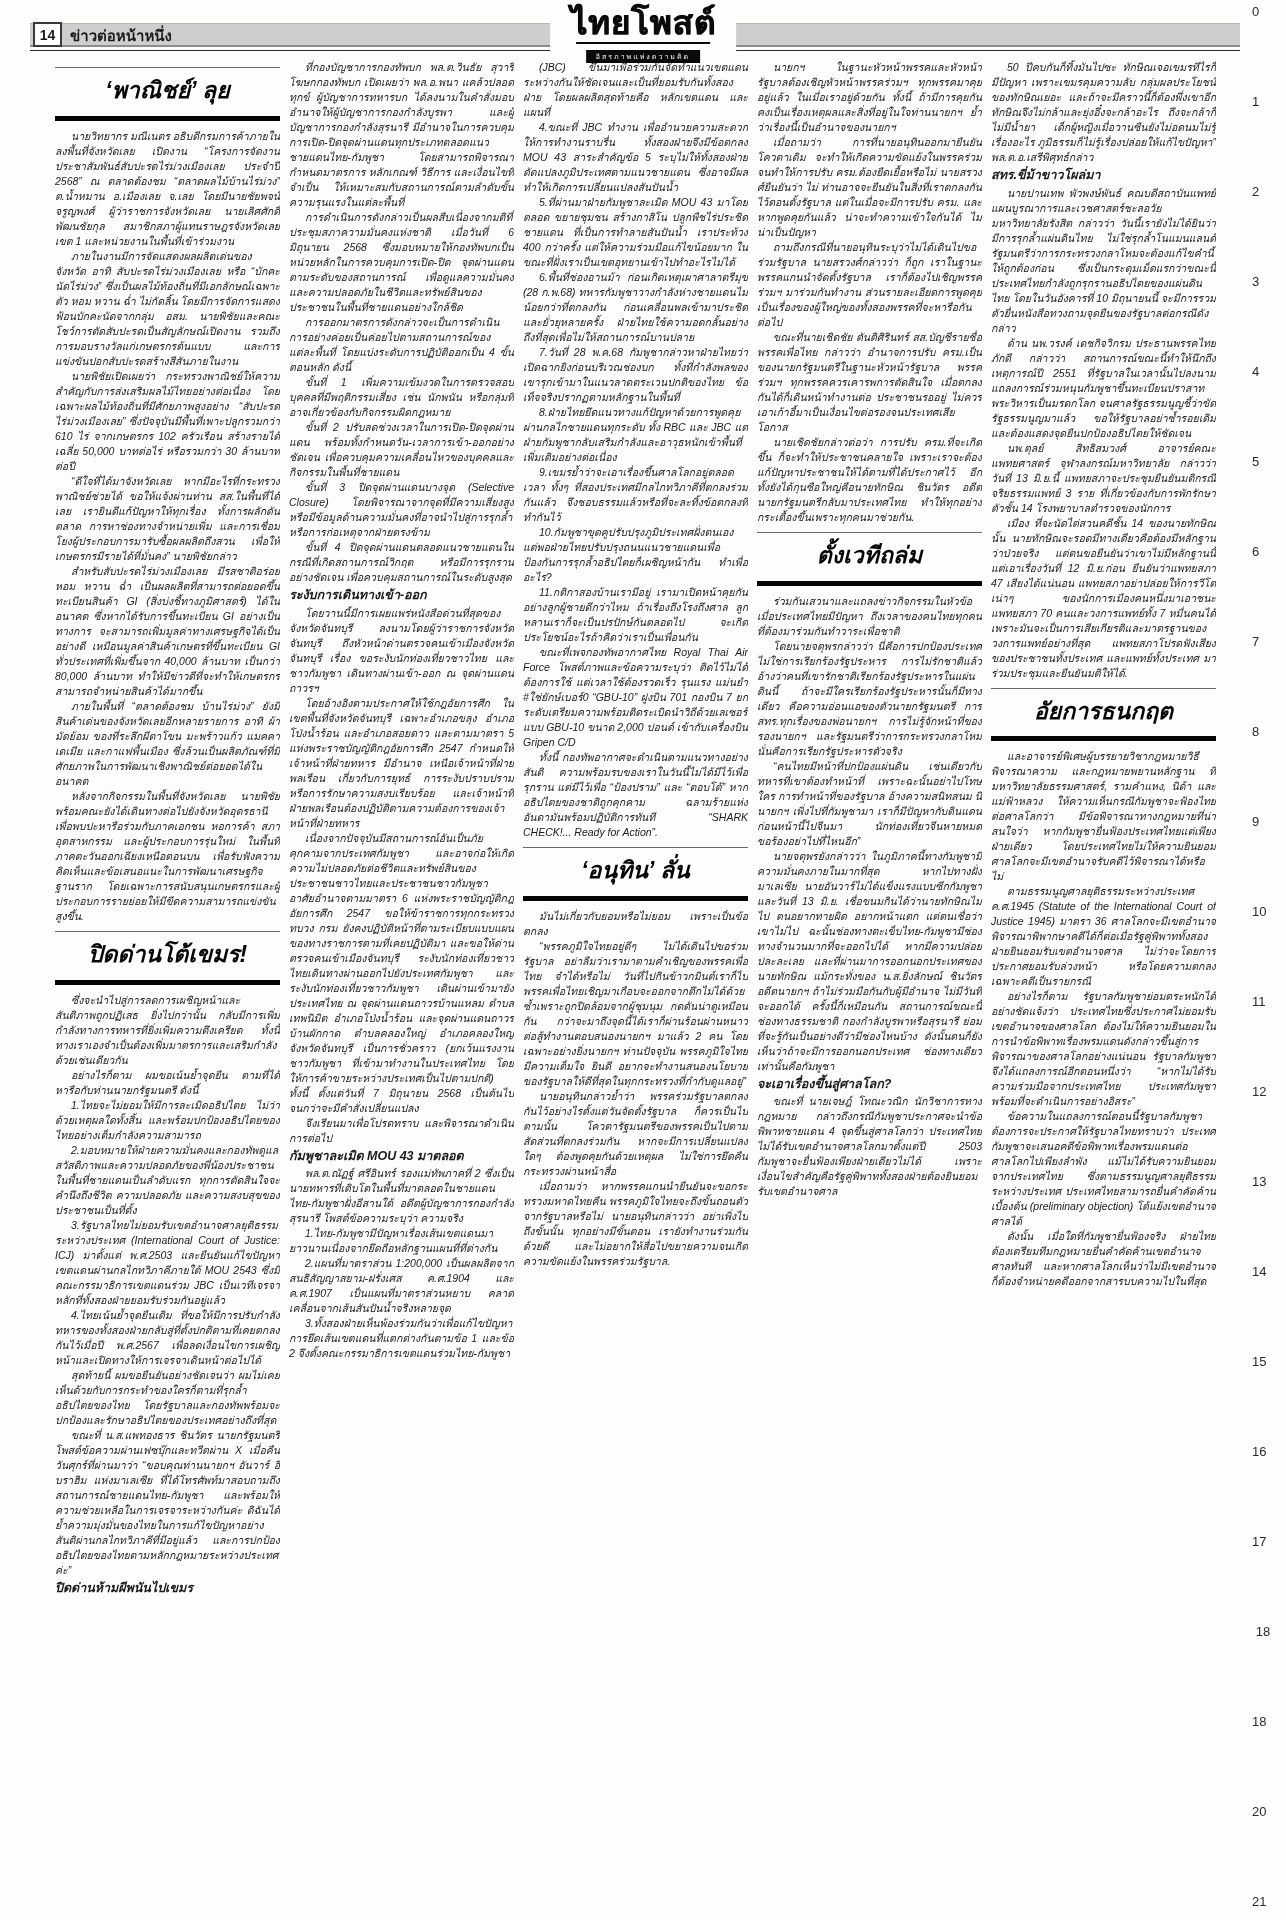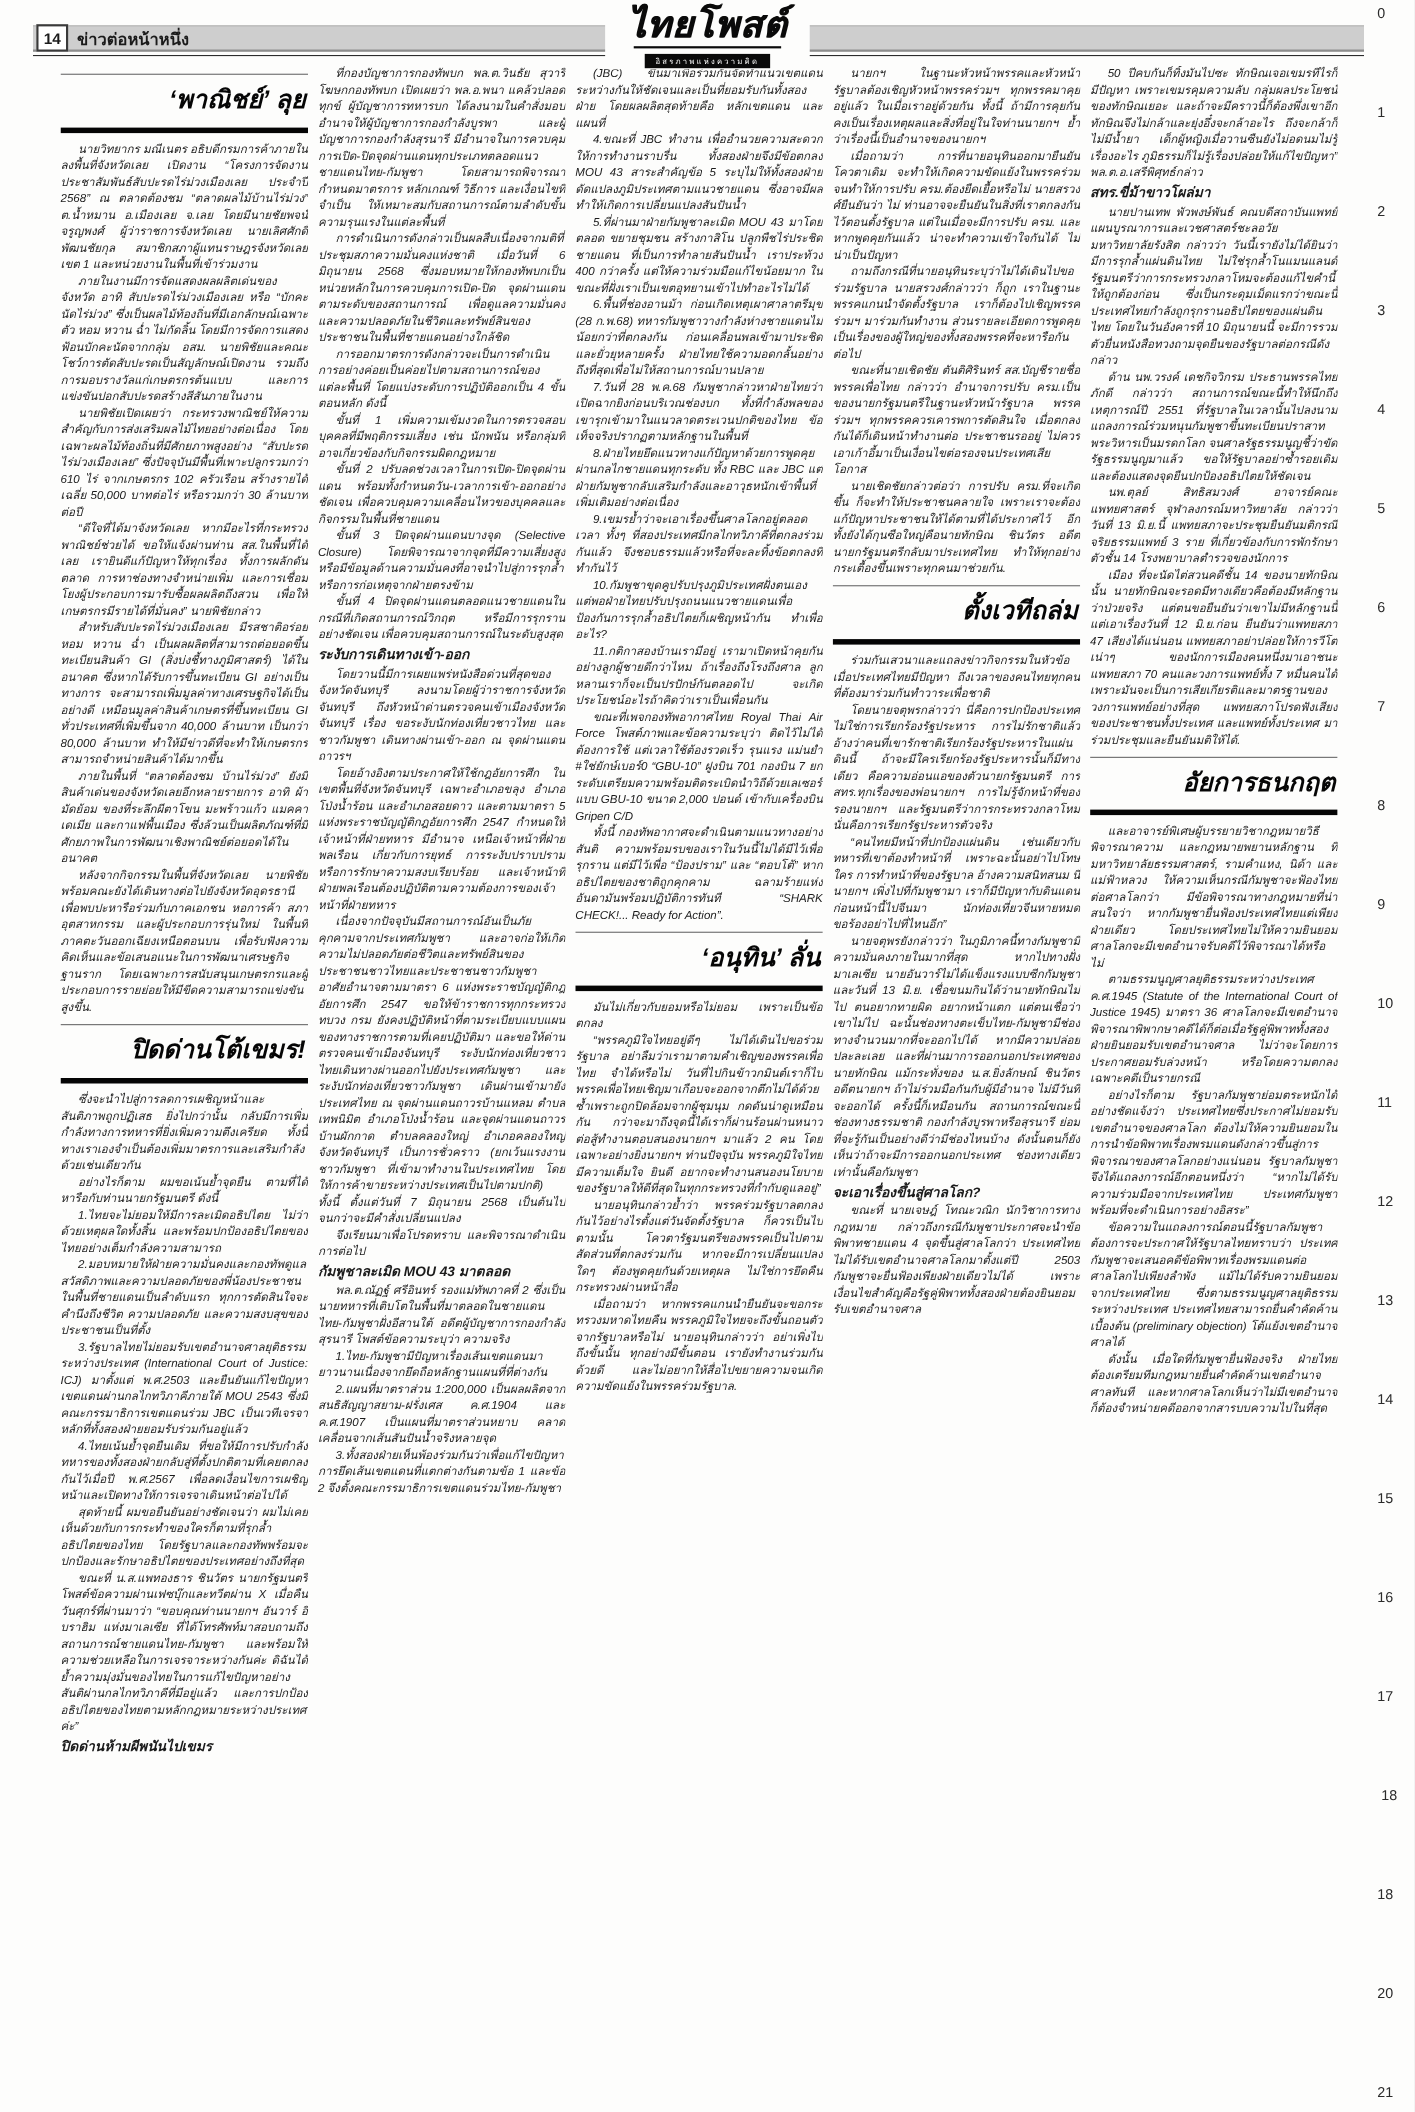--- a/index.html
+++ b/index.html
@@ -8,34 +8,34 @@
   
   .band{position:absolute;top:23px;left:30px;width:1210px;height:21px;background:#cecece;
         border-top:1px solid #b5b5b5;border-bottom:2px solid #8d8d8d;}
   .header-rule{position:absolute;top:50px;left:30px;width:1210px;border-top:1.5px solid #2c2c2c;}
   .pagenum{position:absolute;top:22px;left:33px;width:25px;height:21px;background:#fff;
            border:2px solid #3a3a3a;font-size:14px;font-weight:bold;display:flex;
            align-items:center;justify-content:center;z-index:3;}
   .section-label{position:absolute;top:24px;left:70px;font-size:15px;font-weight:bold;z-index:3;}
   .masthead{position:absolute;top:6px;left:50%;transform:translateX(-50%);background:#fdfdfc;
             padding:0 20px;text-align:center;z-index:4;}
-  .masthead .title{font-size:33px;font-weight:bold;font-style:italic;letter-spacing:1px;
+  .masthead .title{font-size:33px;font-weight:bold;letter-spacing:1px;
                    color:#0a0a0a;text-shadow:1px 0 #0a0a0a;line-height:1.05;}
   .masthead .title-rule{border-top:2.5px solid #0a0a0a;margin:1px 6px 1px 6px;}
   .masthead .tagline{display:inline-block;background:#0a0a0a;color:#fff;font-size:7px;
                      letter-spacing:2px;padding:1px 10px;}
   
   .ruler-mark{position:absolute;right:12px;font-size:13px;color:#2b2b2b;width:22px;text-align:left;}
   
   .cols{position:absolute;top:60px;left:55px;width:1161px;height:1850px;display:flex;gap:9px;overflow:hidden;}
   .col{width:225px;min-width:225px;overflow:hidden;font-style:italic;}
   .p{font-size:10.5px;line-height:1.43;text-align:justify;text-indent:16px;margin:0;
      word-break:break-word;}
   .headline{margin:7px 0 8px;padding:8px 2px 11px;border-top:1px solid #6a6a6a;
-            border-bottom:5px solid #050505;font-size:23px;font-weight:bold;text-align:right;
+            border-bottom:5px solid #050505;font-size:23px;font-weight:bold;text-align:center;
             line-height:1.25;color:#060606;}
   .subhead{font-size:12.5px;font-weight:bold;margin:2px 0 1px;line-height:1.4;}
 </style>
 </head>
 <body>
 
 <div class="page">
   <div class="band"></div>
   <div class="header-rule"></div>
   <div class="pagenum">14</div>

